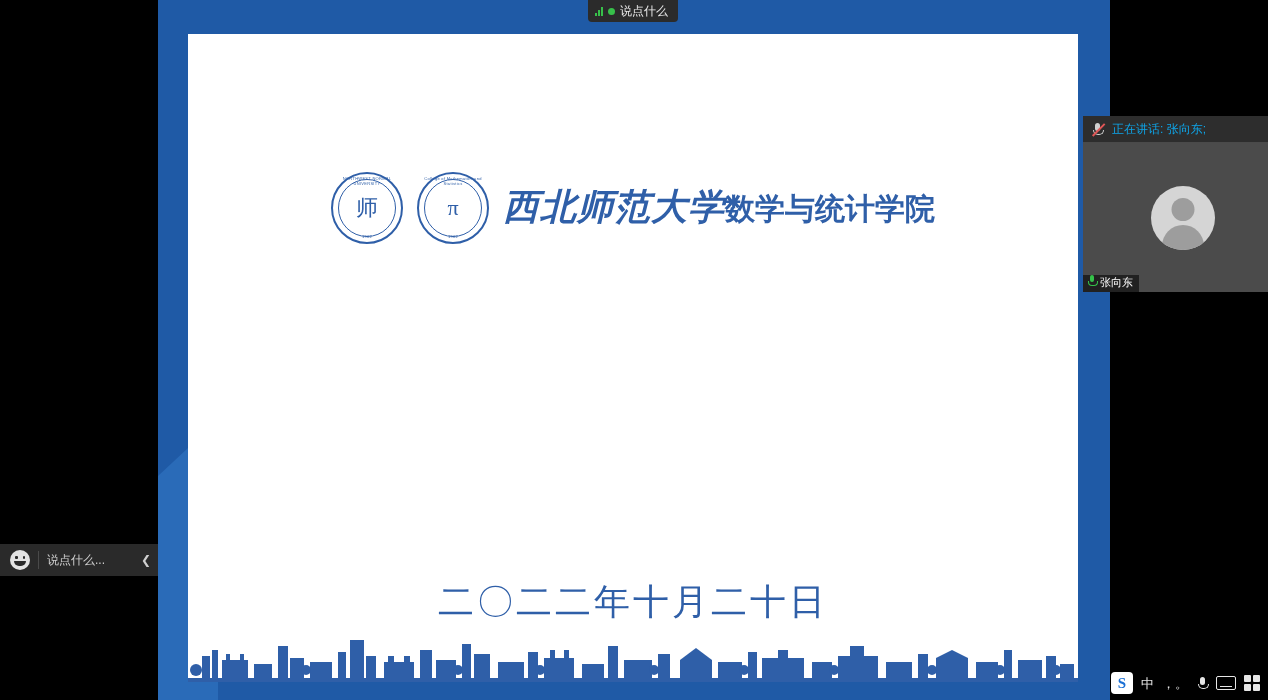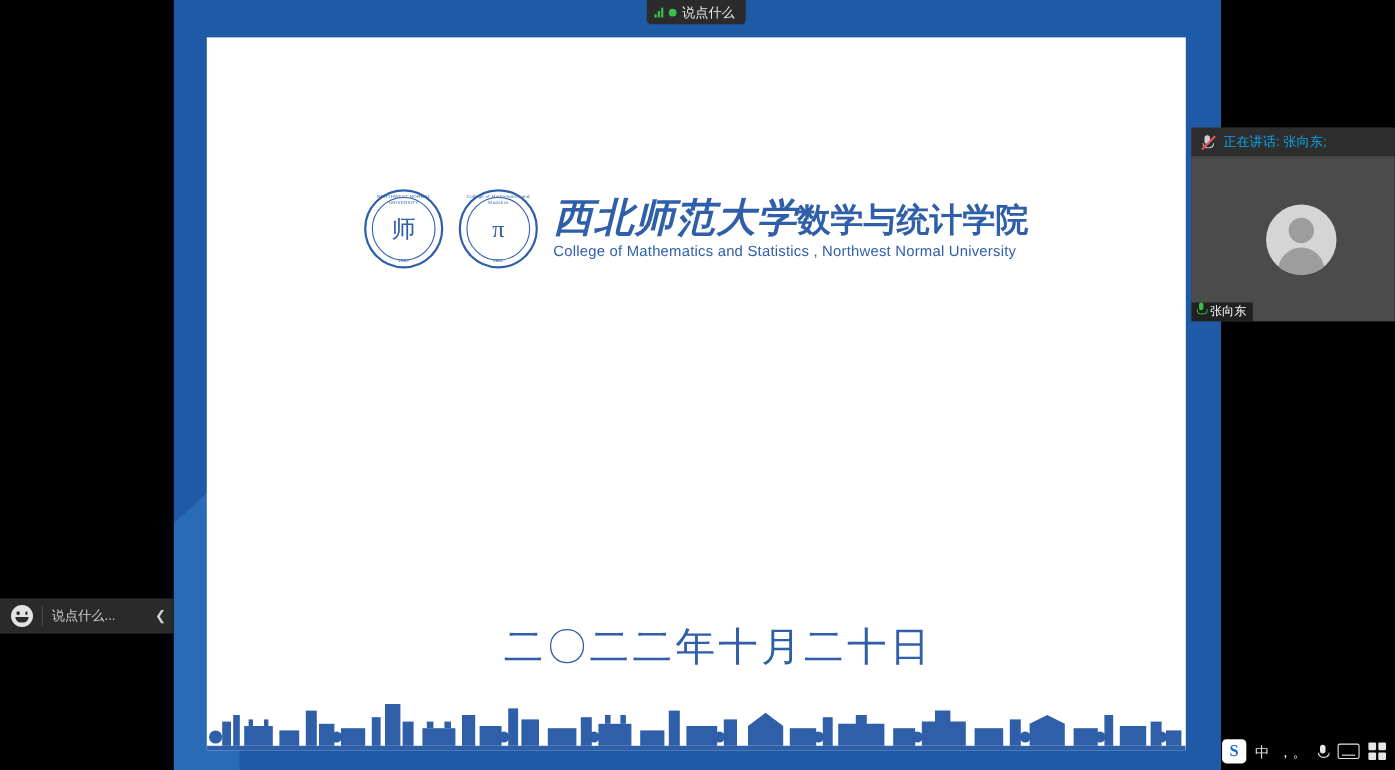--- a/index.html
+++ b/index.html
@@ -136,28 +136,27 @@
     text-align: center;
     font-size: 54px;
     font-weight: bold;
     color: #2f5fa8;
     letter-spacing: 2px;
     font-family: "Liberation Sans", sans-serif;
   }
   .slide-date {
     position: absolute;
     left: 0;
-    top: 530px;
+    top: 544px;
     width: 890px;
     text-align: center;
     font-size: 36px;
     color: #2f5fa8;
     letter-spacing: 3px;
     font-family: "Liberation Sans", sans-serif;
-    margin-left: 20px;
   }
 
   
   .skyline {
     position: absolute;
     left: 0;
     bottom: 0;
     width: 890px;
     height: 66px;
   }
@@ -465,21 +464,20 @@
         </div>
         <div class="seal">
           <div class="seal-ring-text">College of Mathematics and Statistics</div>
           <div class="seal-core">π</div>
           <div class="seal-ring-text bottom">1902</div>
         </div>
         <div class="wordmark">
           <div class="cn">
             <span>西北师范大学</span><span class="blk">数学与统计学院</span>
           </div>
-          <div class="en">College of Mathematics and Statistics , Northwest Normal University</div>
         </div>
       </div>
 
       <div class="slide-date">二〇二二年十月二十日</div>
 
       <svg class="skyline" viewBox="0 0 890 66" preserveAspectRatio="none">
         <g fill="#2f5fa8">
           <rect x="0" y="62" width="890" height="4"></rect>
           <rect x="14" y="40" width="8" height="22"></rect>
             <rect x="24" y="34" width="6" height="28"></rect>

